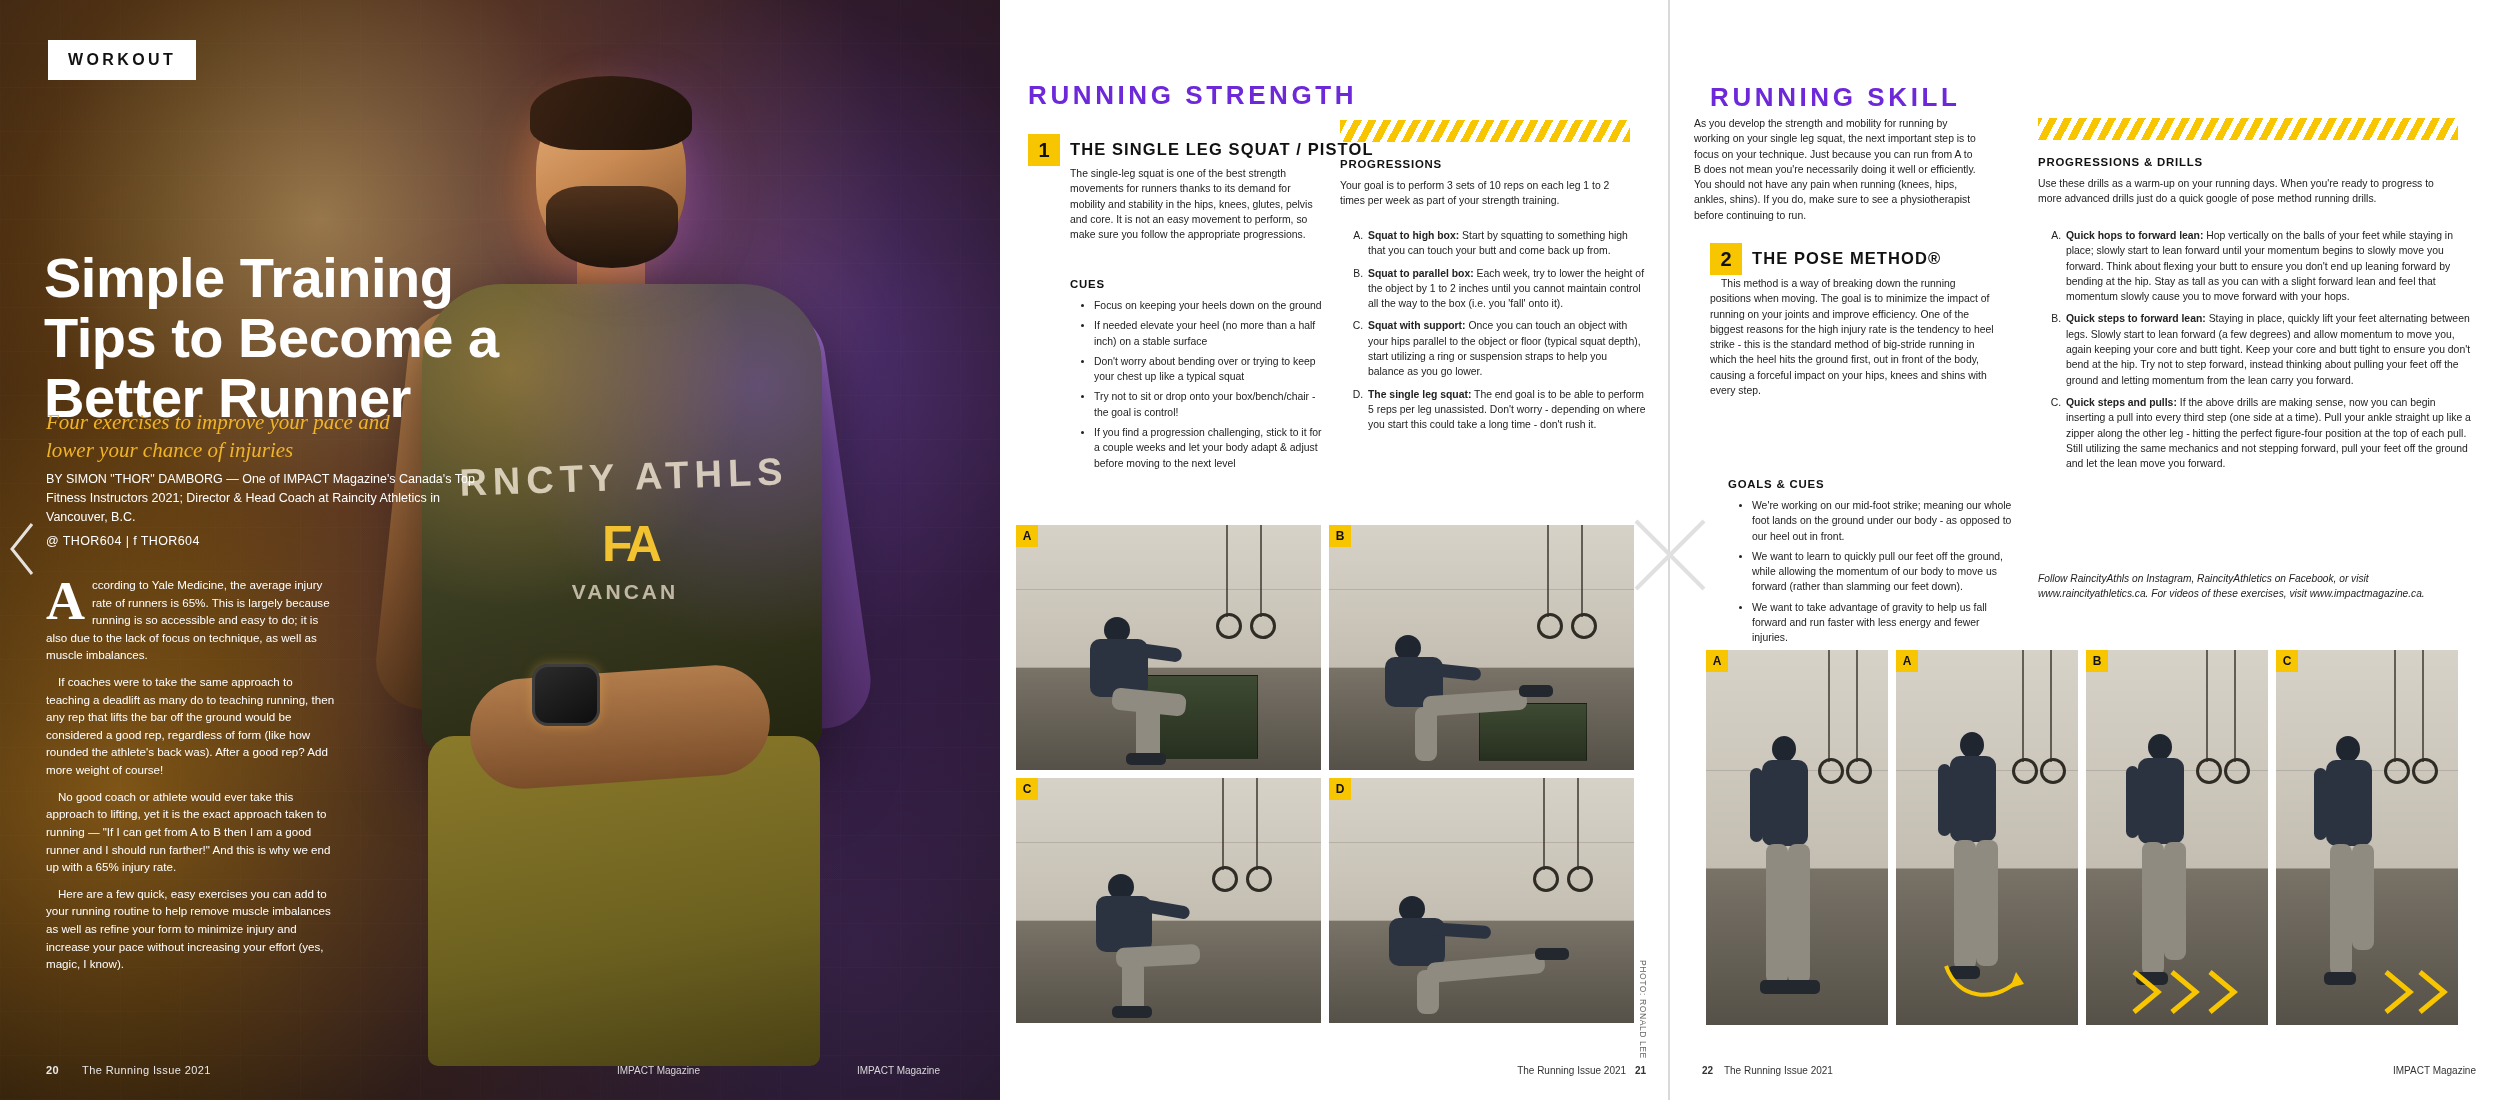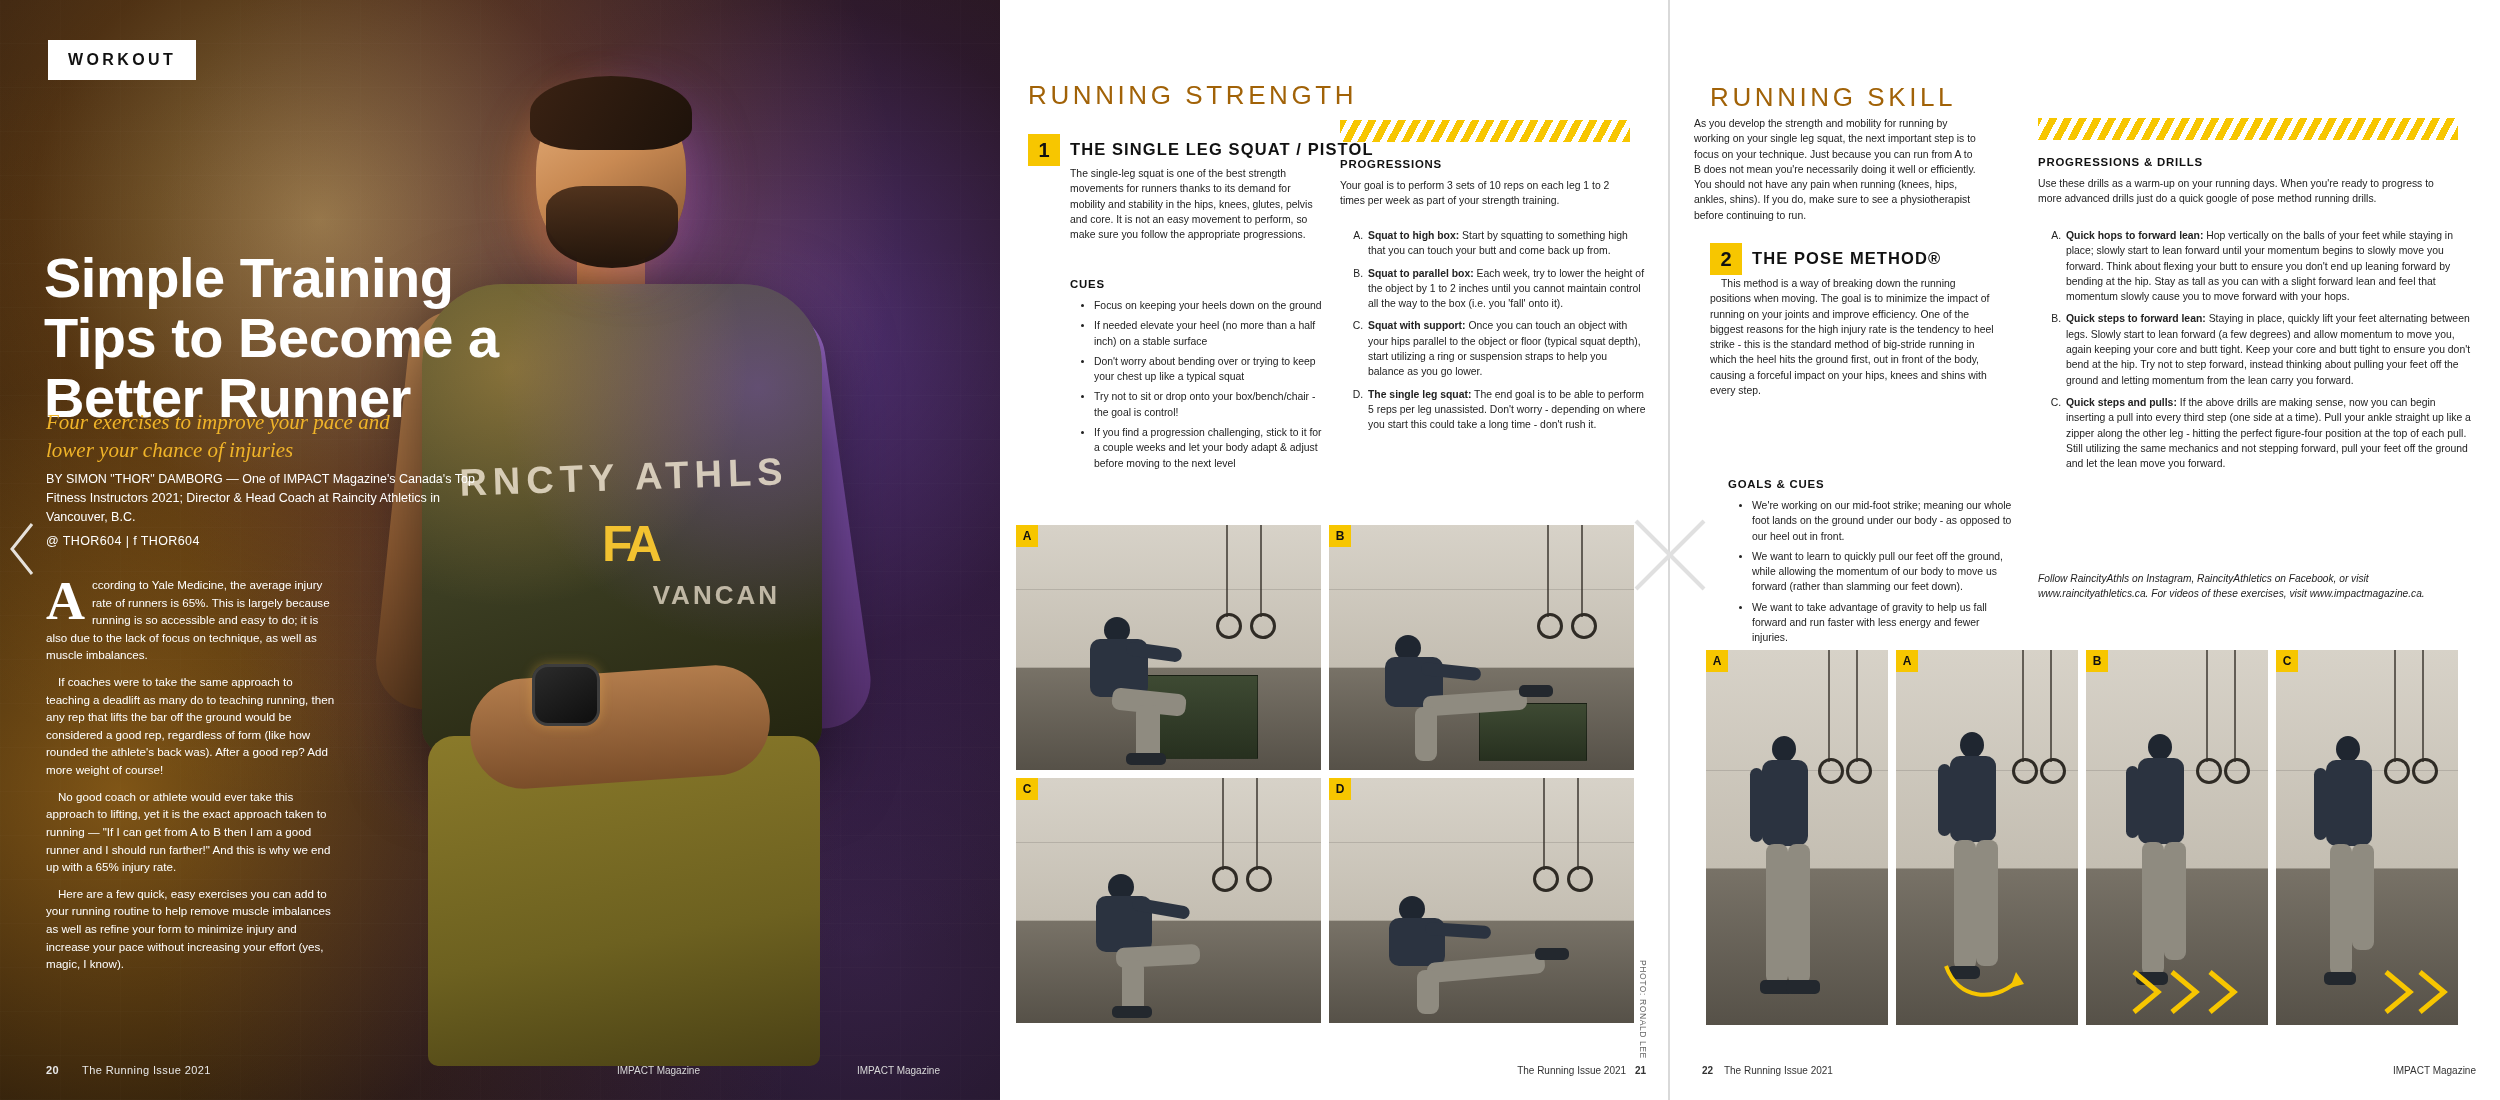--- a/index.html
+++ b/index.html
@@ -157,22 +157,22 @@
     font-weight: 700;
     text-align: center;
     line-height: 64px;
     letter-spacing: -4px;
   }
   .shirt-sub {
     position: absolute;
     left: 170px; top: 520px;
     width: 310px;
     display: flex;
-    justify-content: flex-end;
-    font-size: 26px;
+    justify-content: center;
+    font-size: 21px;
     letter-spacing: 3px;
     font-weight: 700;
     color: rgba(225,215,195,0.8);
   }
   .workout-tag {
     position: absolute;
     left: 48px; top: 40px;
     background: #ffffff;
     color: #111111;
     font-size: 16px;
@@ -283,23 +283,23 @@
     position: absolute;
     left: 1668px;
     top: 0;
     width: 2px;
     height: 1100px;
     background: #d9d9d9;
   }
   .sect-title {
     position: absolute;
     font-size: 26px;
-    font-weight: 400;
+    font-weight: 700;
     letter-spacing: 3.6px;
-    color: #a16207;
+    color: #6d28d9;
   }
   .mid-title { left: 28px; top: 80px; }
   .right-title { left: 40px; top: 82px; }
 
   .num-badge {
     position: absolute;
     width: 32px; height: 32px;
     background: #f7c600;
     color: #111;
     font-size: 20px;

